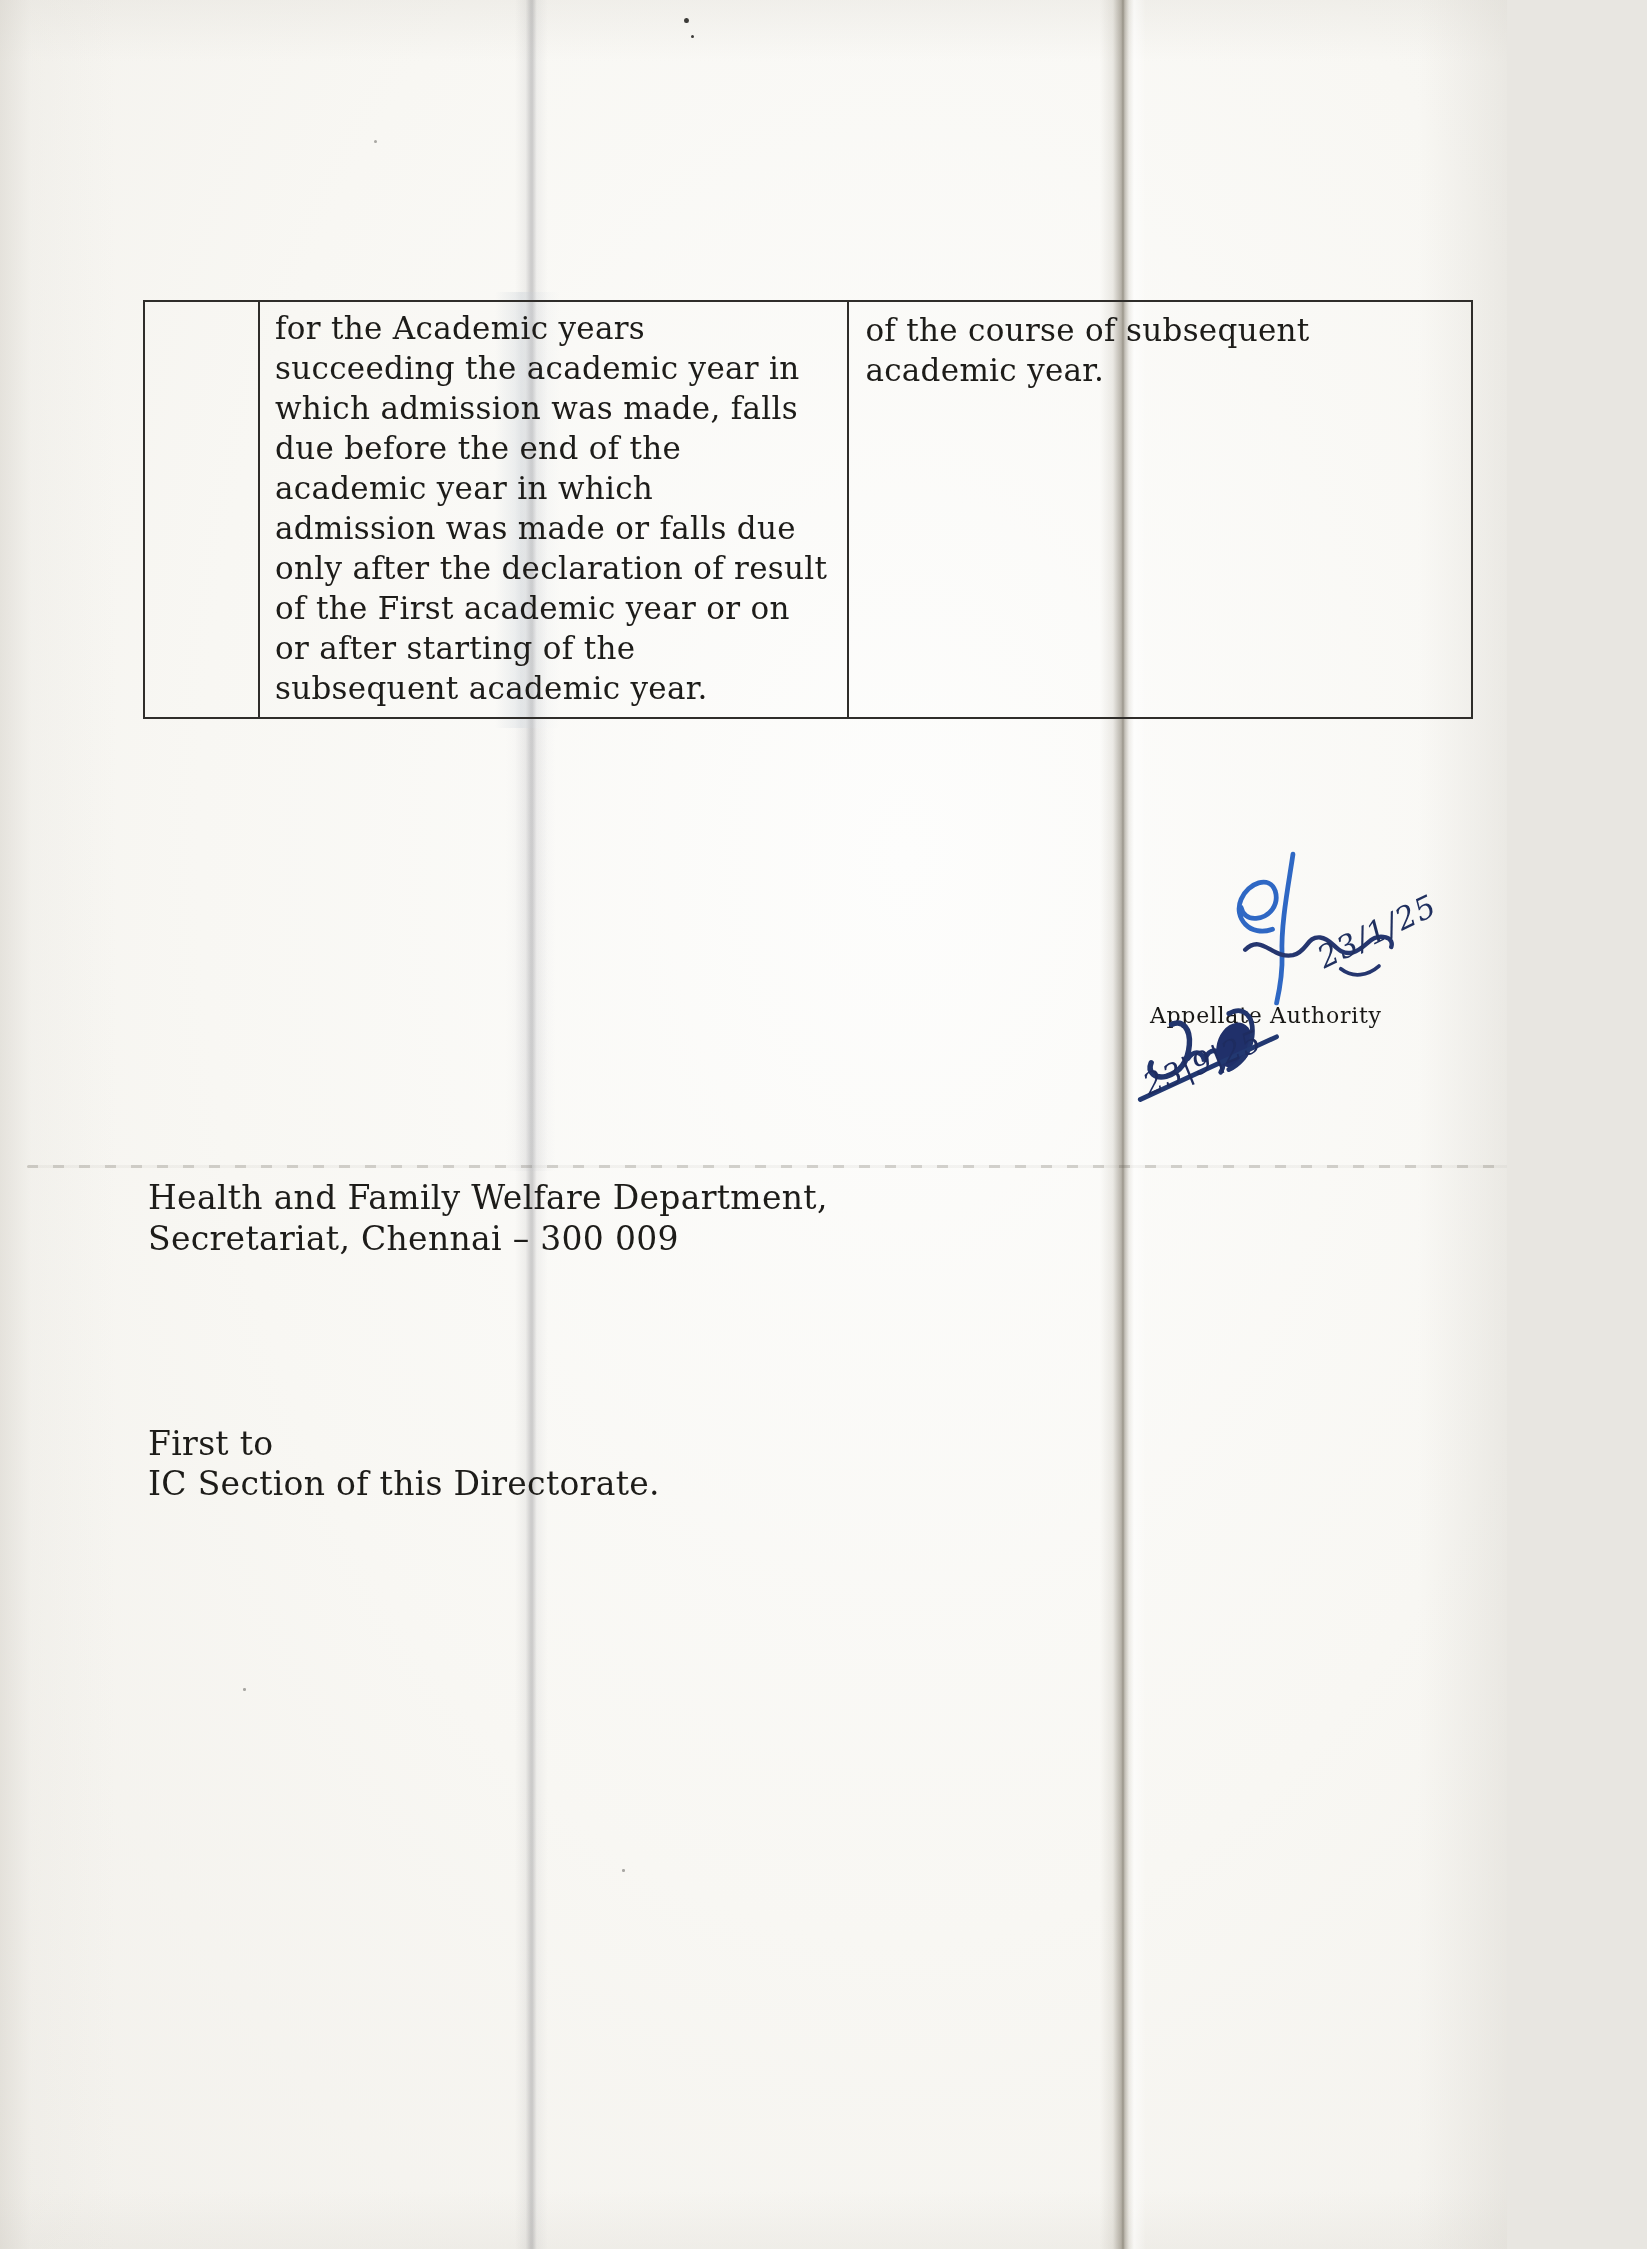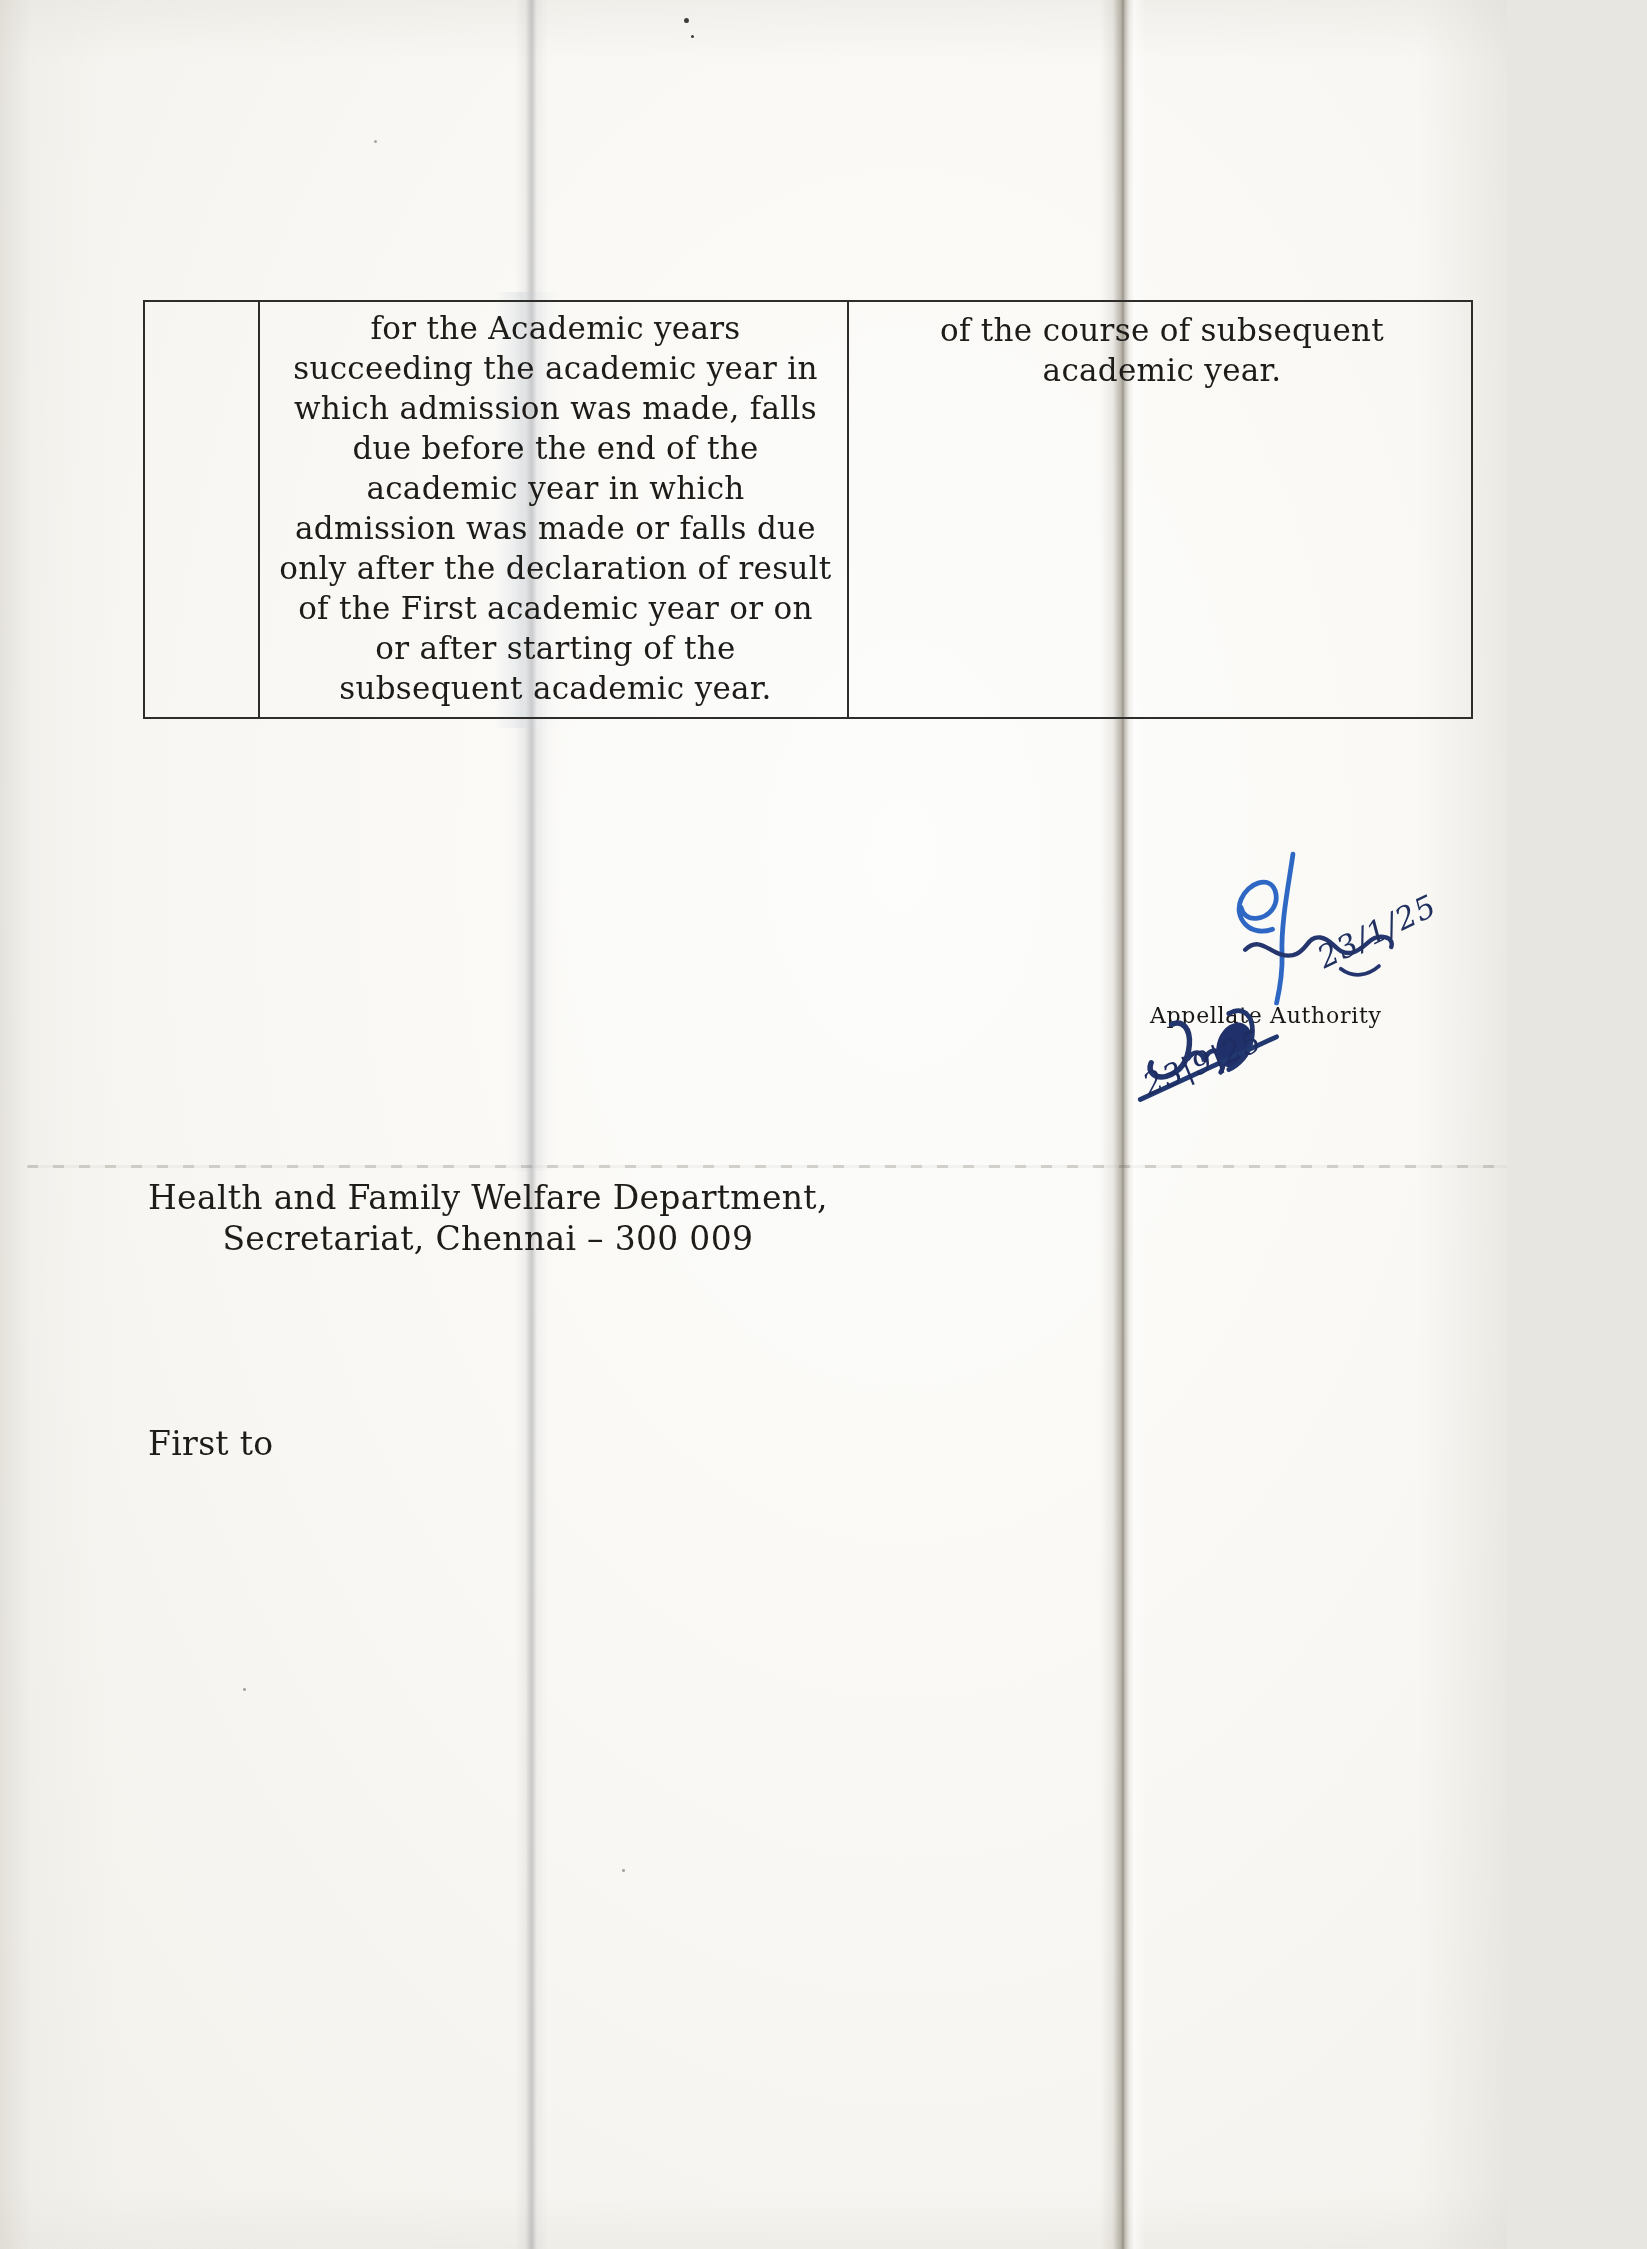--- a/index.html
+++ b/index.html
@@ -9,21 +9,20 @@
     overflow:hidden;
     font-family:"DejaVu Serif","Liberation Serif",serif;
     color:#1d1c19;
     background:
       linear-gradient(to right, rgba(208,204,196,0.45) 0px, rgba(228,226,220,0.22) 31px, rgba(0,0,0,0) 116px),
       linear-gradient(to left, rgba(214,211,204,0.40) 0px, rgba(0,0,0,0) 89px),
       linear-gradient(to bottom, rgba(220,217,210,0.30) 0px, rgba(0,0,0,0) 61px),
       linear-gradient(to top, rgba(220,217,210,0.28) 0px, rgba(0,0,0,0) 58px),
       radial-gradient(ellipse at 60% 38%, #fdfdfc 0%, #f8f7f3 55%, #f2f0eb 100%);
     background-color:#f8f7f3;
-    text-align:center;
   }
   
   .fold-v-light{
     position:absolute;left:515px;top:0;width:33px;height:2250px;
     background:linear-gradient(to right,
       rgba(0,0,0,0) 0%, rgba(130,130,134,0.10) 32%,
       rgba(98,98,104,0.28) 47%, rgba(98,98,104,0.30) 52%,
       rgba(165,165,170,0.12) 66%, rgba(0,0,0,0) 100%);
   }
   .fold-v-dark{
@@ -130,16 +129,17 @@
     <text x="30" y="162" transform="rotate(-22 30 162)" font-family="DejaVu Serif, Liberation Serif, serif" font-style="italic" font-size="44" fill="#1e2c60" letter-spacing="2">23|9|25</text>
   </svg>
 
   <div class="copy-block copy-submitted">
     <div>Health and Family Welfare Department,</div>
     <div>Secretariat, Chennai – 300 009</div>
   </div>
 
   <div class="copy-block copy-to">
     <div>First to</div>
+    <div>IC Section of this Directorate.</div>
   </div>
 
 </div>
 
 
 </body></html>

